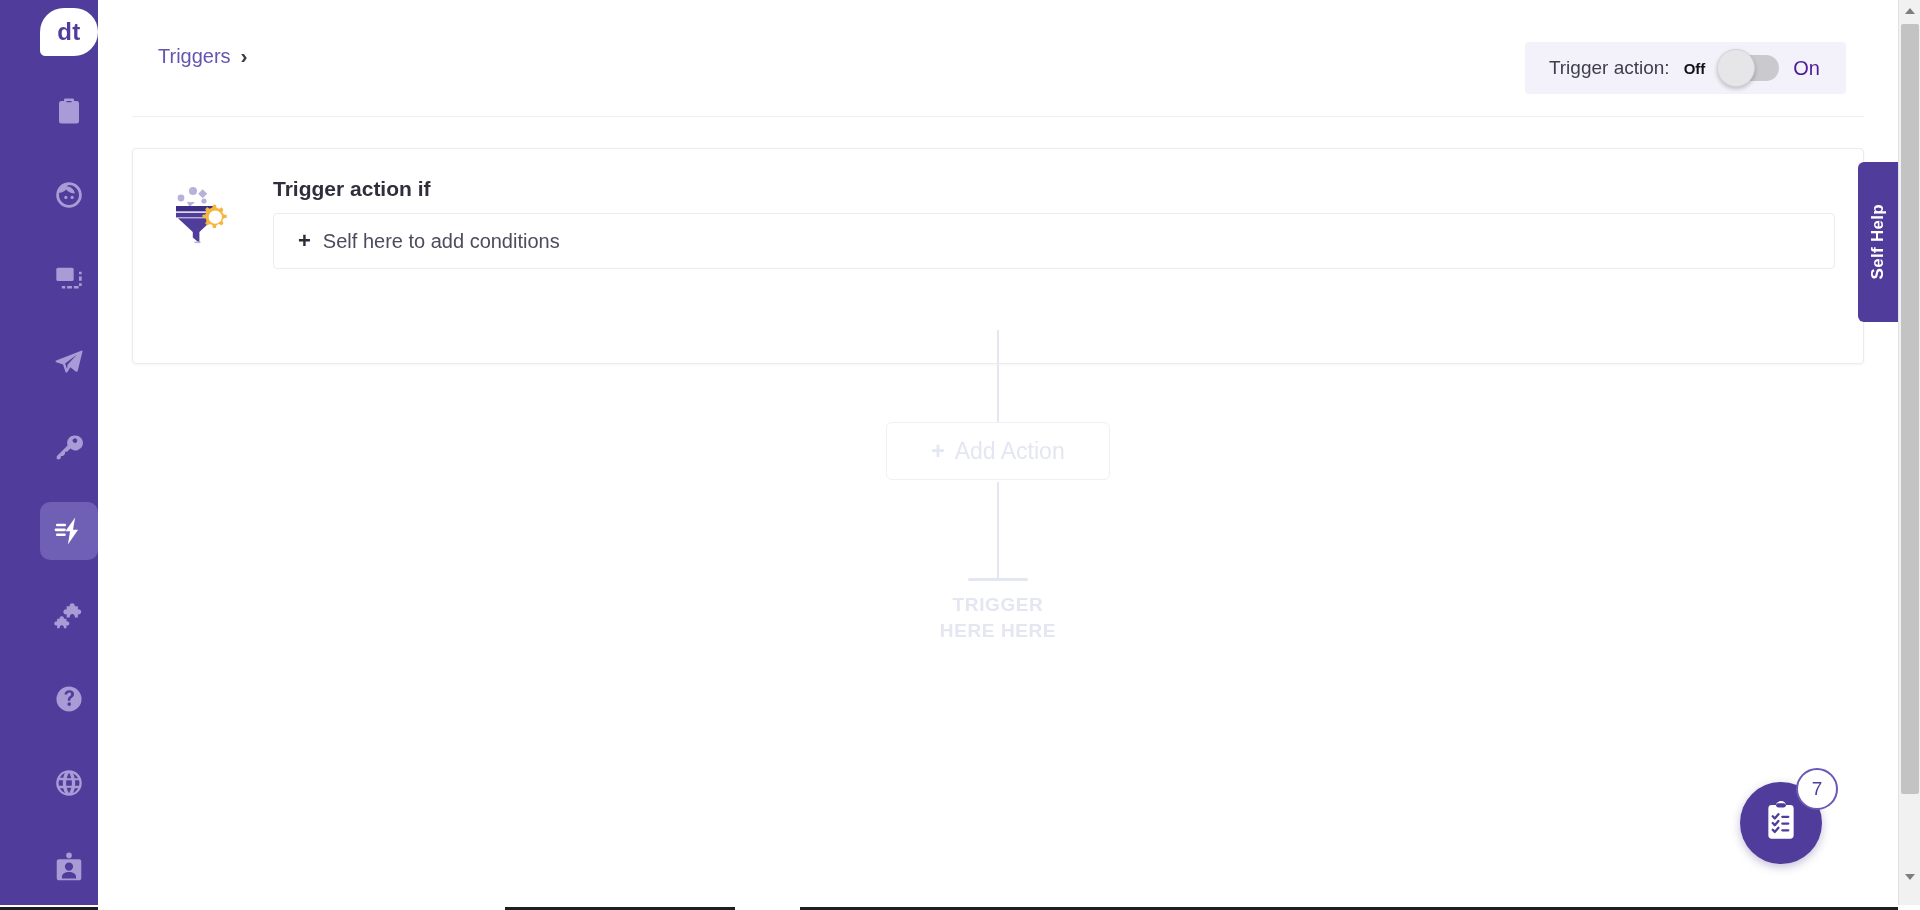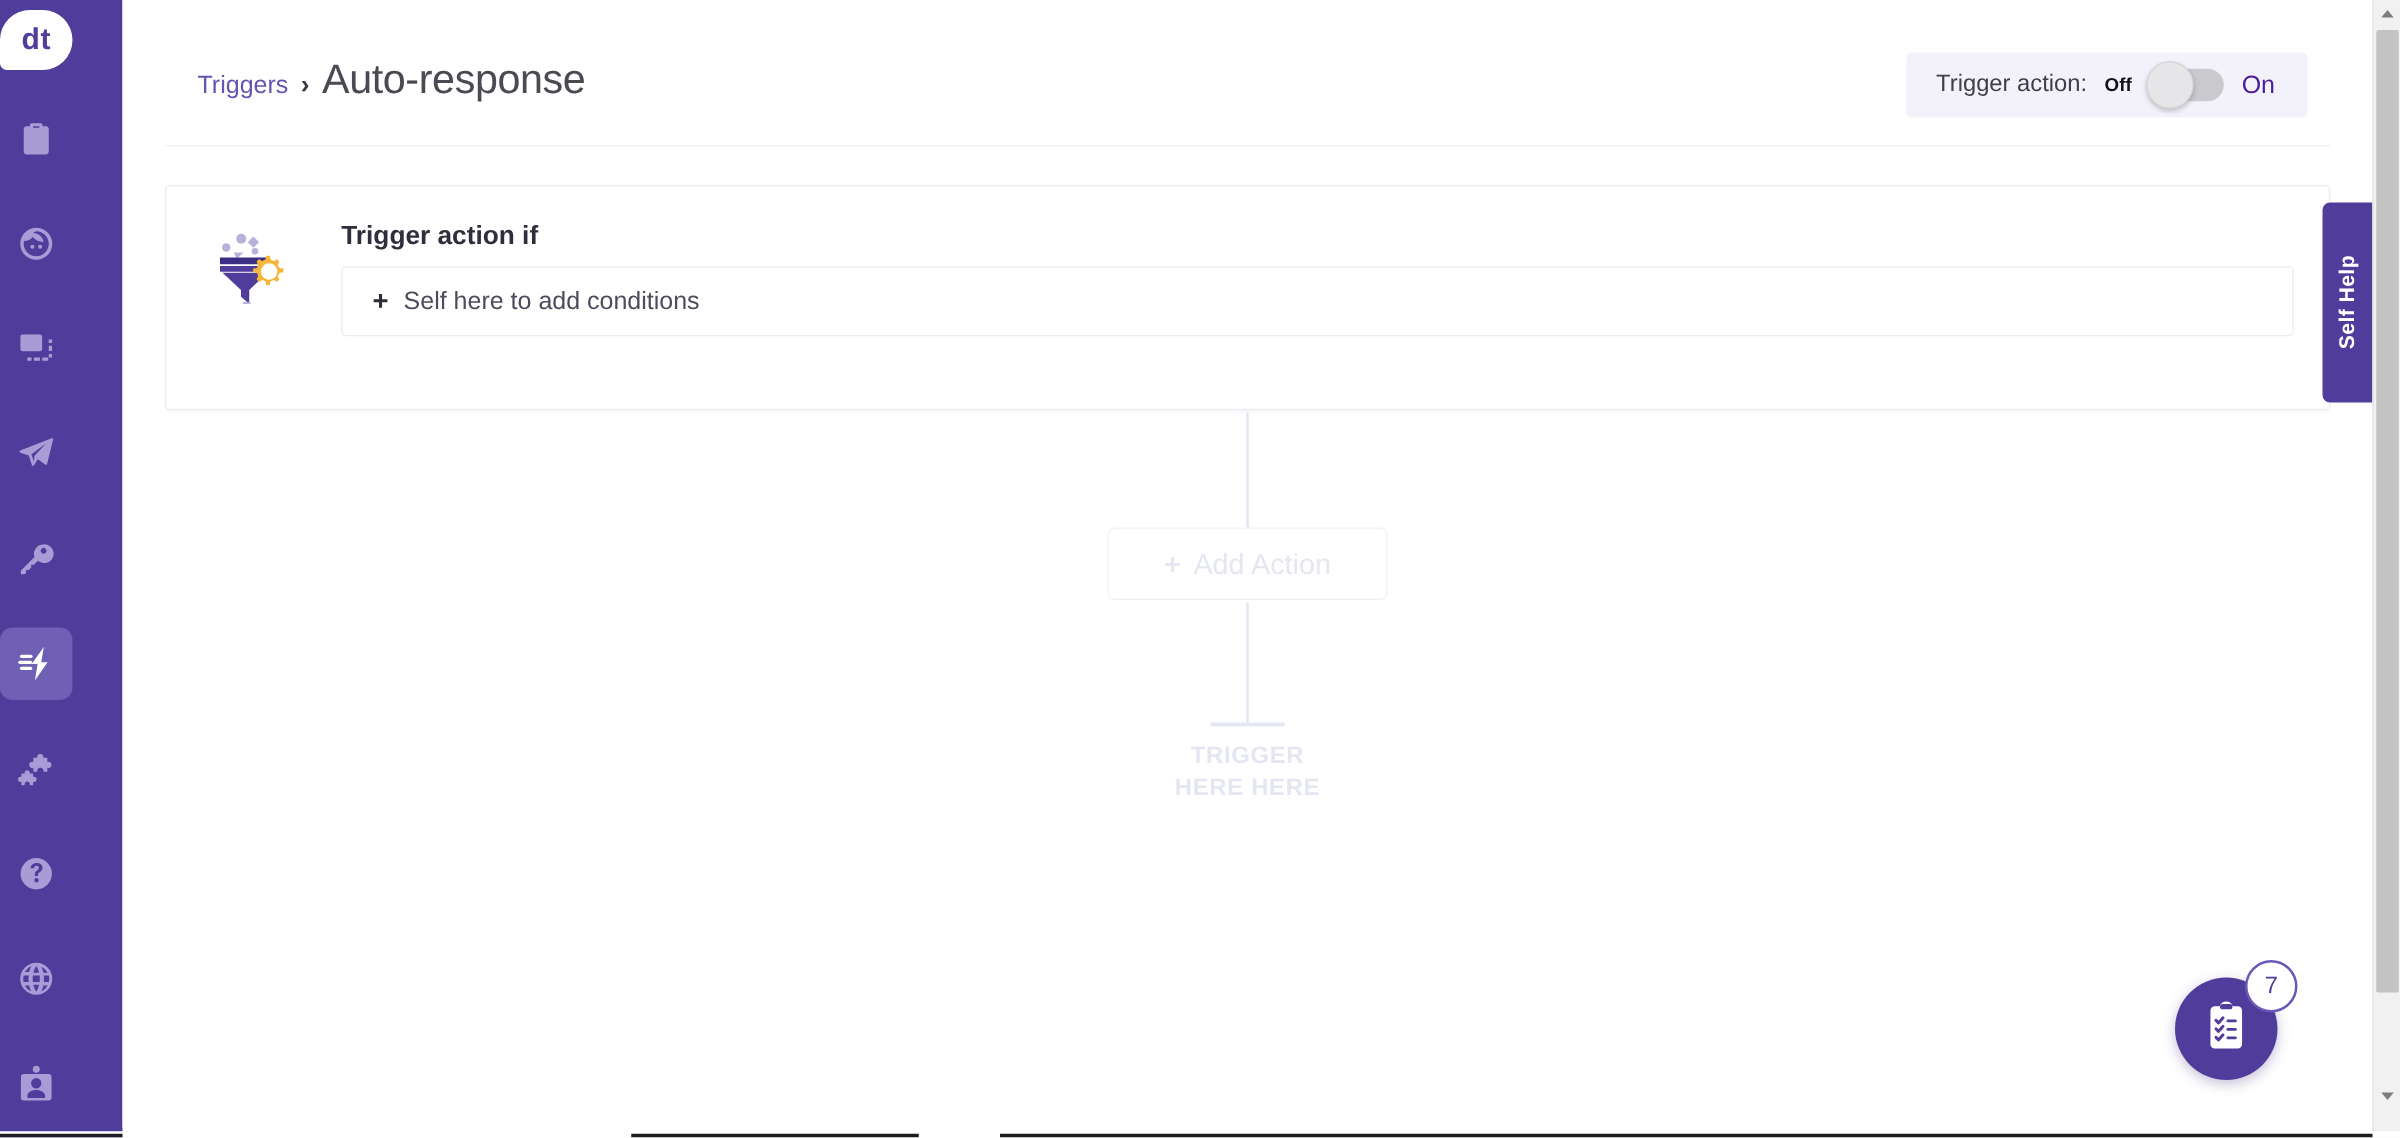--- a/index.html
+++ b/index.html
@@ -9,21 +9,21 @@
     font-family: "Liberation Sans", sans-serif;
     background: #ffffff;
   }
   #app { position: relative; width: 1920px; height: 910px; background: #fff; }
 
   
   .sidebar {
     position: absolute; left: 0; top: 0;
     width: 98px; height: 910px;
     background: #4F3C9B;
-    display: flex; flex-direction: column; align-items: flex-start;
+    display: flex; flex-direction: column; align-items: flex-end;
   }
   .logo {
     width: 58px; height: 48px; margin-top: 8px;
     background: #ffffff;
     border-radius: 26px 26px 26px 6px;
     display: flex; align-items: center; justify-content: center;
     color: #4F3C9B; font-size: 24px; font-weight: bold; letter-spacing: .5px;
   }
   .nav-item {
     width: 58px; height: 58px; margin-top: 26px;
@@ -70,21 +70,21 @@
     box-shadow: 0 2px 4px rgba(0,0,0,.22);
   }
   .hdr-divider {
     position: absolute; left: 34px; right: 34px; top: 116px;
     height: 1px; background: #EDEDF2;
   }
 
   
   .card {
     position: absolute; left: 34px; top: 148px; right: 34px;
-    height: 180px;
+    height: 216px;
     background: #fff; border: 1px solid #EBEBF1; border-radius: 4px;
     box-shadow: 0 1px 3px rgba(40,40,70,.05);
   }
   .trig-icon { position: absolute; left: 38px; top: 32px; width: 66px; height: 66px; }
   .card-body { position: absolute; left: 140px; top: 28px; right: 28px; }
   .card-title { font-size: 21px; font-weight: bold; color: #2e2e3c; }
   .cond-box {
     margin-top: 12px; height: 56px;
     border: 1px solid #EBEBF1; border-radius: 4px;
     display: flex; align-items: center; padding-left: 24px; gap: 12px;
@@ -271,21 +271,20 @@
       </span>
     </div>
   </nav>
 
   <div class="main">
 
     <div class="header">
       <div class="breadcrumb">
         <span class="crumb-link">Triggers</span>
         <span class="crumb-sep">›</span>
-        <span class="crumb-current">Auto-response</span>
       </div>
 
       <div class="status-chip">
         <span class="status-label">Trigger action:</span>
         <span class="status-off">Off</span>
         <span class="toggle">
           <span class="knob"></span>
         </span>
         <span class="status-on">On</span>
       </div>

